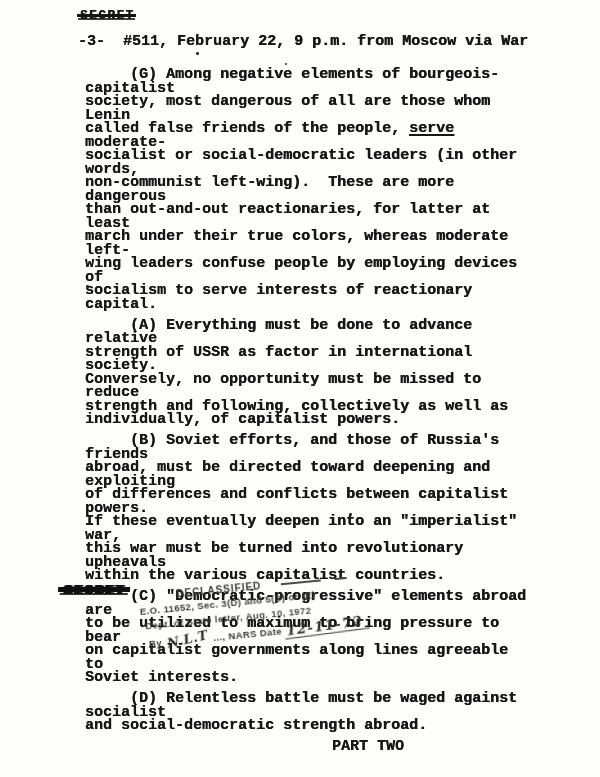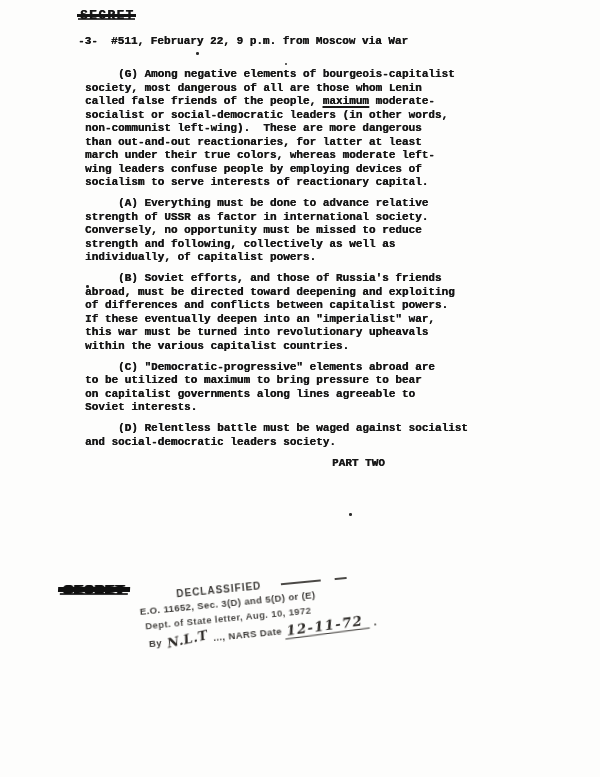--- a/index.html
+++ b/index.html
@@ -9,21 +9,21 @@
     margin:0 auto;
     background:#fdfdfc;
     overflow:hidden;
     font-family:"Liberation Mono","DejaVu Sans Mono",monospace;
     color:#171717;
   }
 
   
   .typed {
     font-weight:700;
-    font-size:11px;
+    font-size:15px;
     line-height:13.5px;
     white-space:pre-wrap;
     text-shadow:0.35px 0 0 currentColor;
   }
 
   
   .secret-top {
     position:absolute; left:80px; top:9px;
     font-size:12.5px; font-weight:700; letter-spacing:1.6px;
     text-shadow:0.6px 0 0 currentColor;
@@ -130,21 +130,21 @@
     <span>SECRET</span>
     <div class="strike-bar"></div>
     <div class="strike-bar2"></div>
   </div>
 
   <div class="header-line typed">-3-  #511, February 22, 9 p.m. from Moscow via War</div>
 
   <div class="body-block">
     <div class="para typed"><span>     (G) Among negative elements of bourgeois-capitalist
 society, most dangerous of all are those whom Lenin
-called false friends of the people, </span><span class="underline-word">maximum</span><span> moderate-
+called false friends of the people, </span><span class="underline-word">serve</span><span> moderate-
 socialist or social-democratic leaders (in other words,
 non-communist left-wing).  These are more dangerous
 than out-and-out reactionaries, for latter at least
 march under their true colors, whereas moderate left-
 wing leaders confuse people by employing devices of
 socialism to serve interests of reactionary capital.</span></div>
     <div class="para typed">     (A) Everything must be done to advance relative
 strength of USSR as factor in international society.
 Conversely, no opportunity must be missed to reduce
 strength and following, collectively as well as
@@ -153,21 +153,21 @@
 abroad, must be directed toward deepening and exploiting
 of differences and conflicts between capitalist powers.
 If these eventually deepen into an "imperialist" war,
 this war must be turned into revolutionary upheavals
 within the various capitalist countries.</div>
     <div class="para typed">     (C) "Democratic-progressive" elements abroad are
 to be utilized to maximum to bring pressure to bear
 on capitalist governments along lines agreeable to
 Soviet interests.</div>
     <div class="para typed">     (D) Relentless battle must be waged against socialist
-and social-democratic leaders society.</div>
+and social-democratic strength abroad.</div>
     <div class="part-heading typed">PART TWO</div>
   </div>
 
   <div class="secret-bottom">
     <span>SECRET</span>
     <div class="strike-bar"></div>
     <div class="strike-bar2"></div>
   </div>
 
   <div class="declass-stamp">

